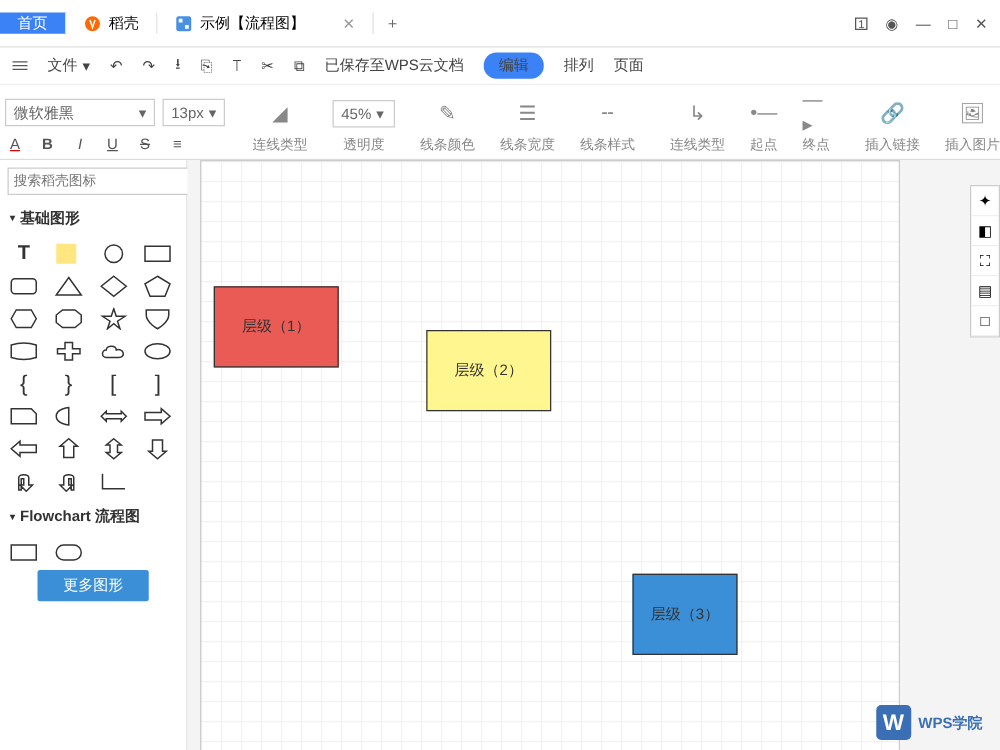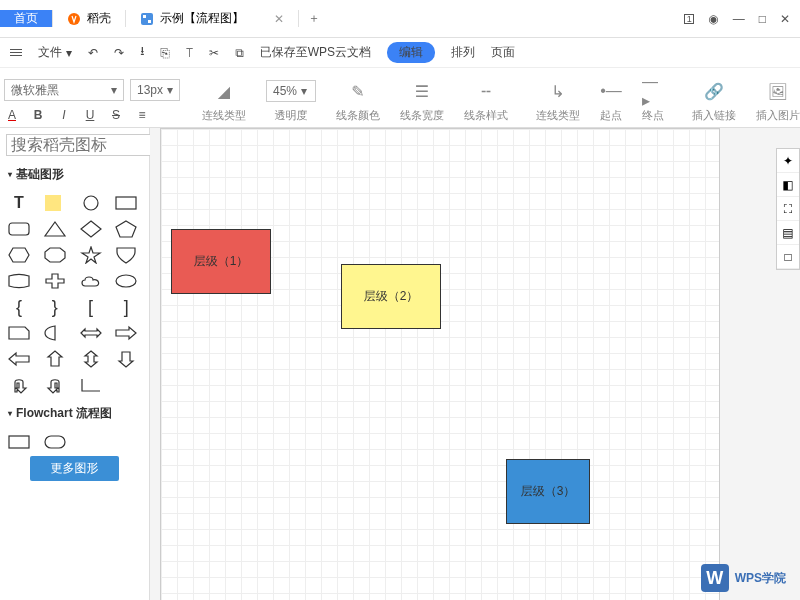--- a/index.html
+++ b/index.html
@@ -24,21 +24,21 @@
 .combo.small{width:50px}
 .fmtrow{display:flex;gap:10px;margin-top:6px}
 .fmtbtn{width:16px;height:16px;color:#555;display:flex;align-items:center;justify-content:center;cursor:pointer}
 .rgroup{display:flex;flex-direction:column;align-items:center;gap:4px;padding:0 6px;color:#888}
 .rgroup .ico{height:26px;display:flex;align-items:center;justify-content:center;color:#888;font-size:16px}
 .rlabel{font-size:11px;color:#888;white-space:nowrap}
 .vsep{width:1px;height:48px;background:#eee}
 .body{display:flex;height:480px}
 .sidebar{width:150px;border-right:1px solid #ddd;display:flex;flex-direction:column}
 .search{padding:6px;display:flex;gap:4px}
-.search input{flex:1;border:1px solid #ccc;height:22px;padding:1px 4px;font-size:16px}
+.search input{flex:1;border:1px solid #ccc;height:22px;padding:1px 4px;font-size:11px}
 .search .go{width:24px;height:22px;border:1px solid #ccc;background:#f5f5f5;display:flex;align-items:center;justify-content:center}
 .catlabel{padding:4px 8px;font-weight:bold;font-size:12px;color:#333;display:flex;align-items:center;gap:4px}
 .catlabel .tri{font-size:8px}
 .shapegrid{display:grid;grid-template-columns:repeat(4,1fr);gap:6px;padding:6px}
 .shp{width:26px;height:20px;display:flex;align-items:center;justify-content:center;color:#333}
 .shp svg{width:24px;height:18px;stroke:#333;stroke-width:1.2;fill:none}
 .more{background:#3b8fd6;color:#fff;text-align:center;padding:4px 12px;margin:4px 30px;border-radius:2px;cursor:pointer}
 .canvas-wrap{flex:1;position:relative;background:#f4f4f4;overflow:hidden}
 .paper{position:absolute;left:10px;top:0;right:80px;bottom:0;background:#fff;border:1px solid #ccc;background-image:linear-gradient(#eee 1px,transparent 1px),linear-gradient(90deg,#eee 1px,transparent 1px);background-size:16px 16px}
 .shape{position:absolute;border:1px solid #333;display:flex;align-items:center;justify-content:center;font-size:12px;color:#333}

